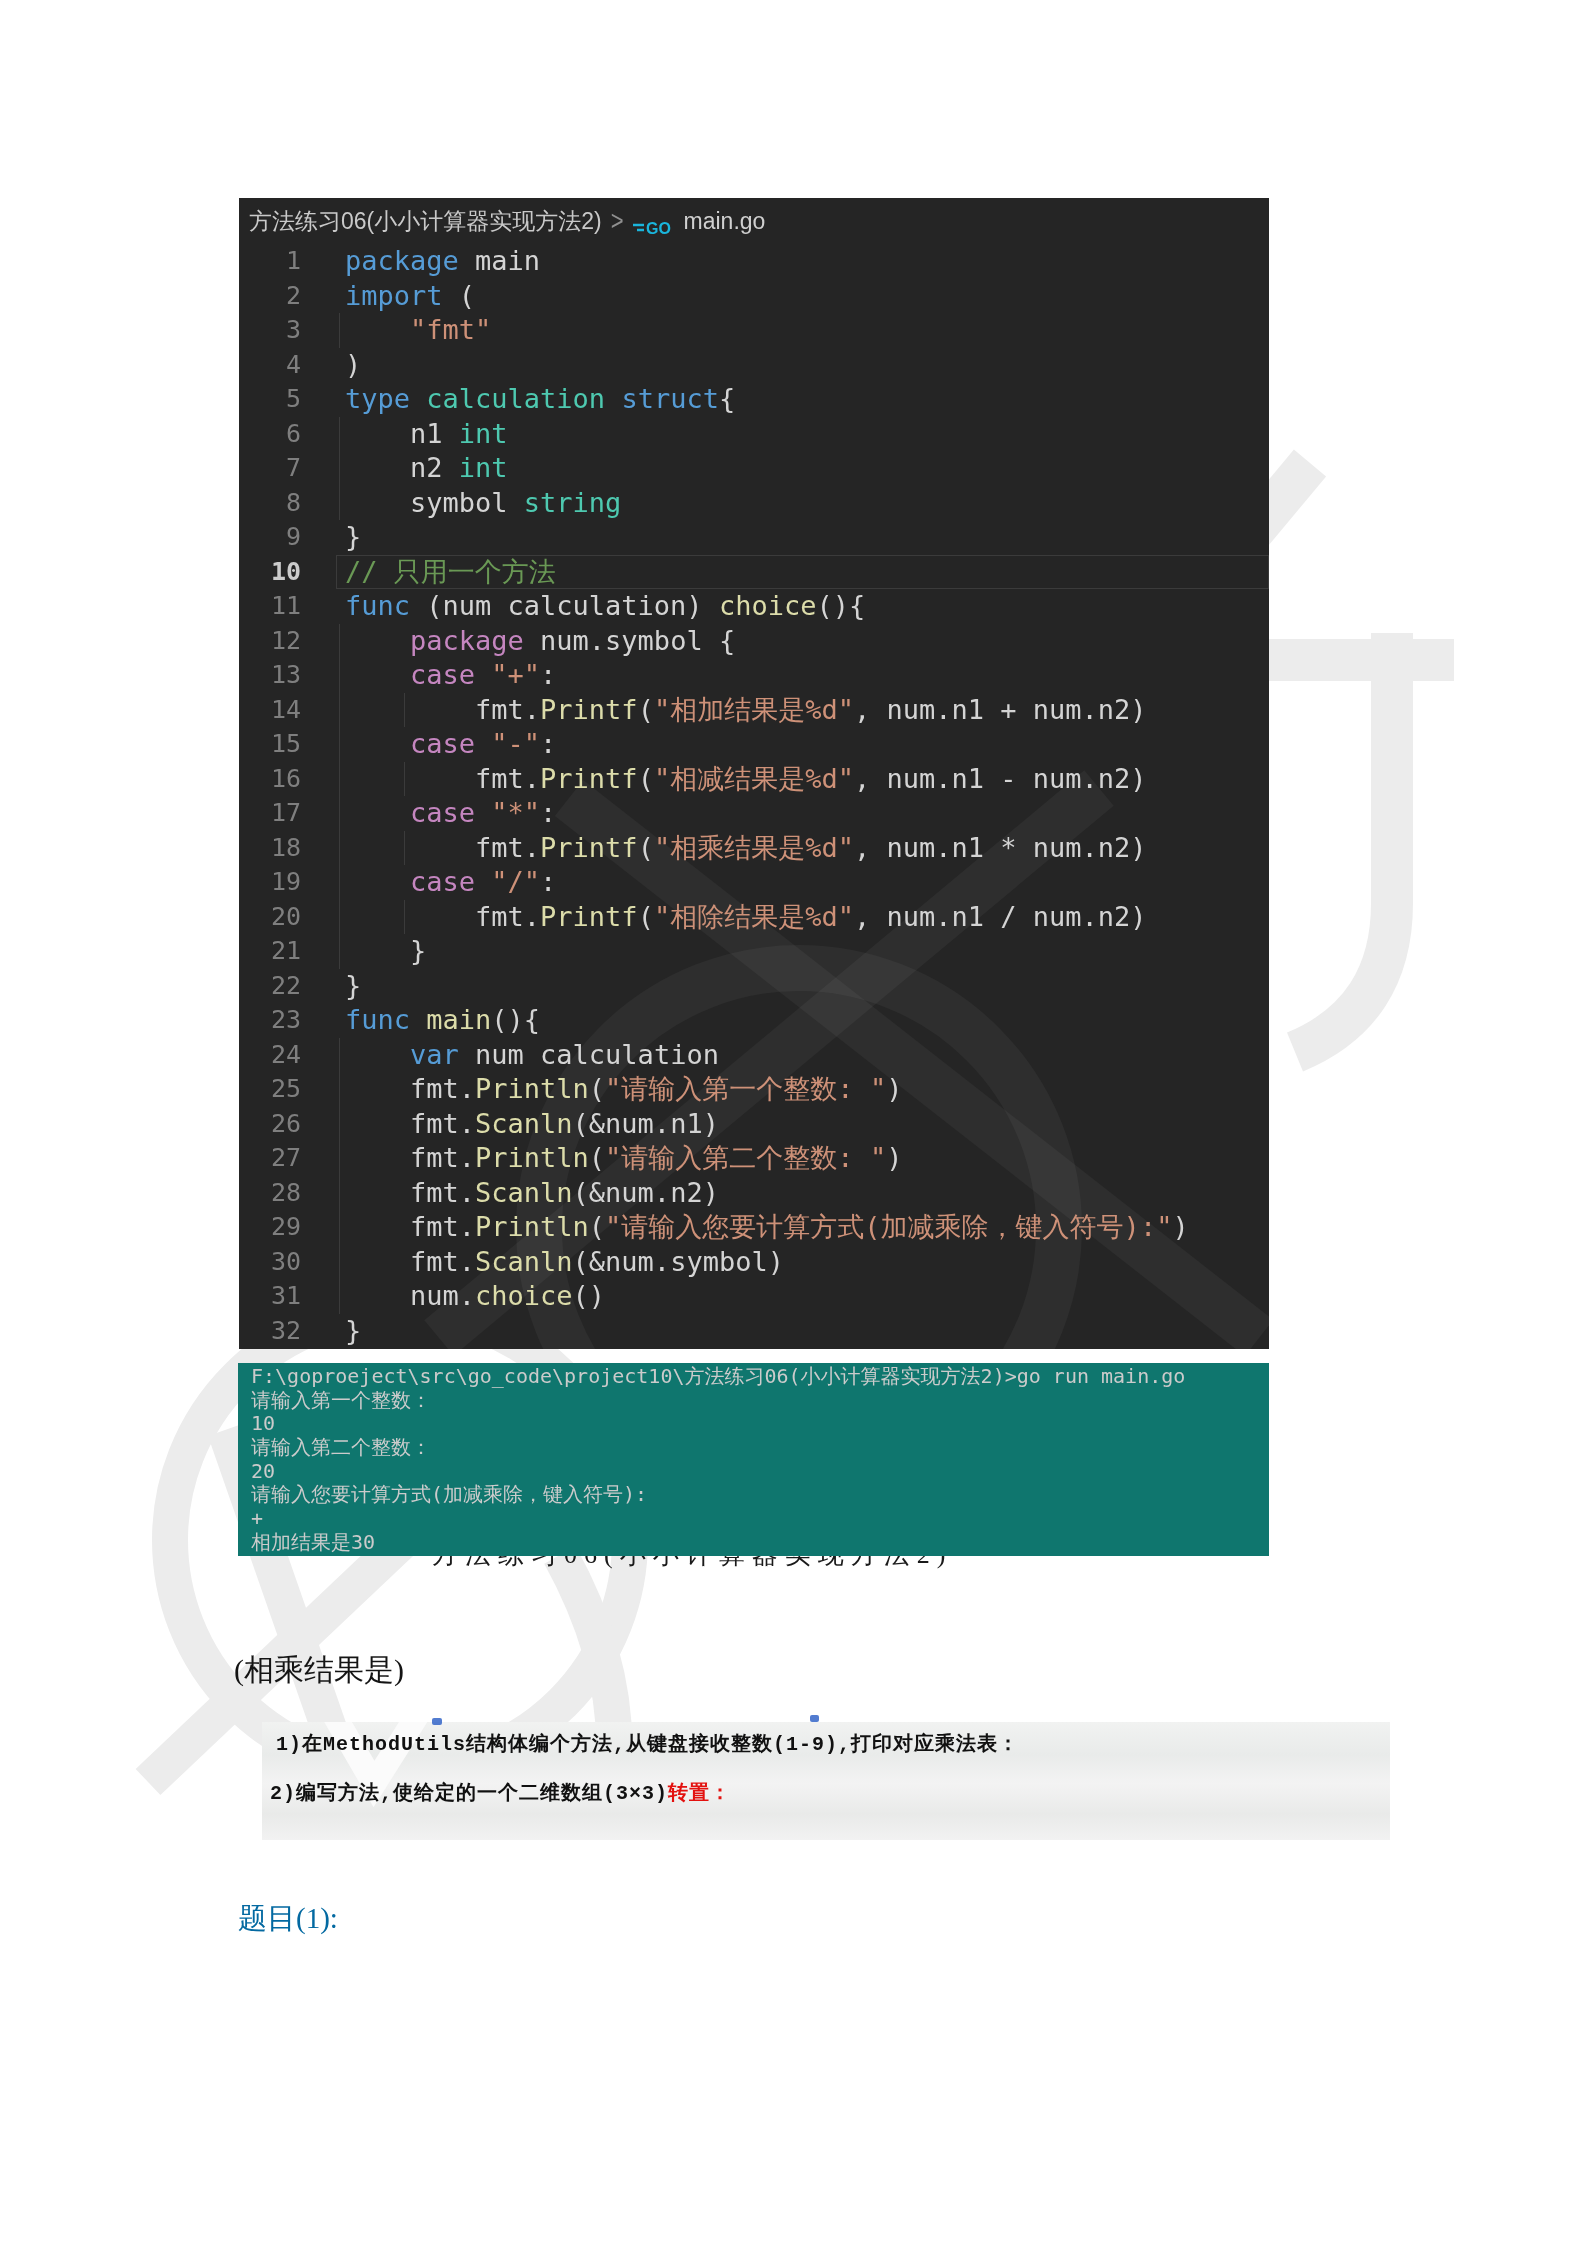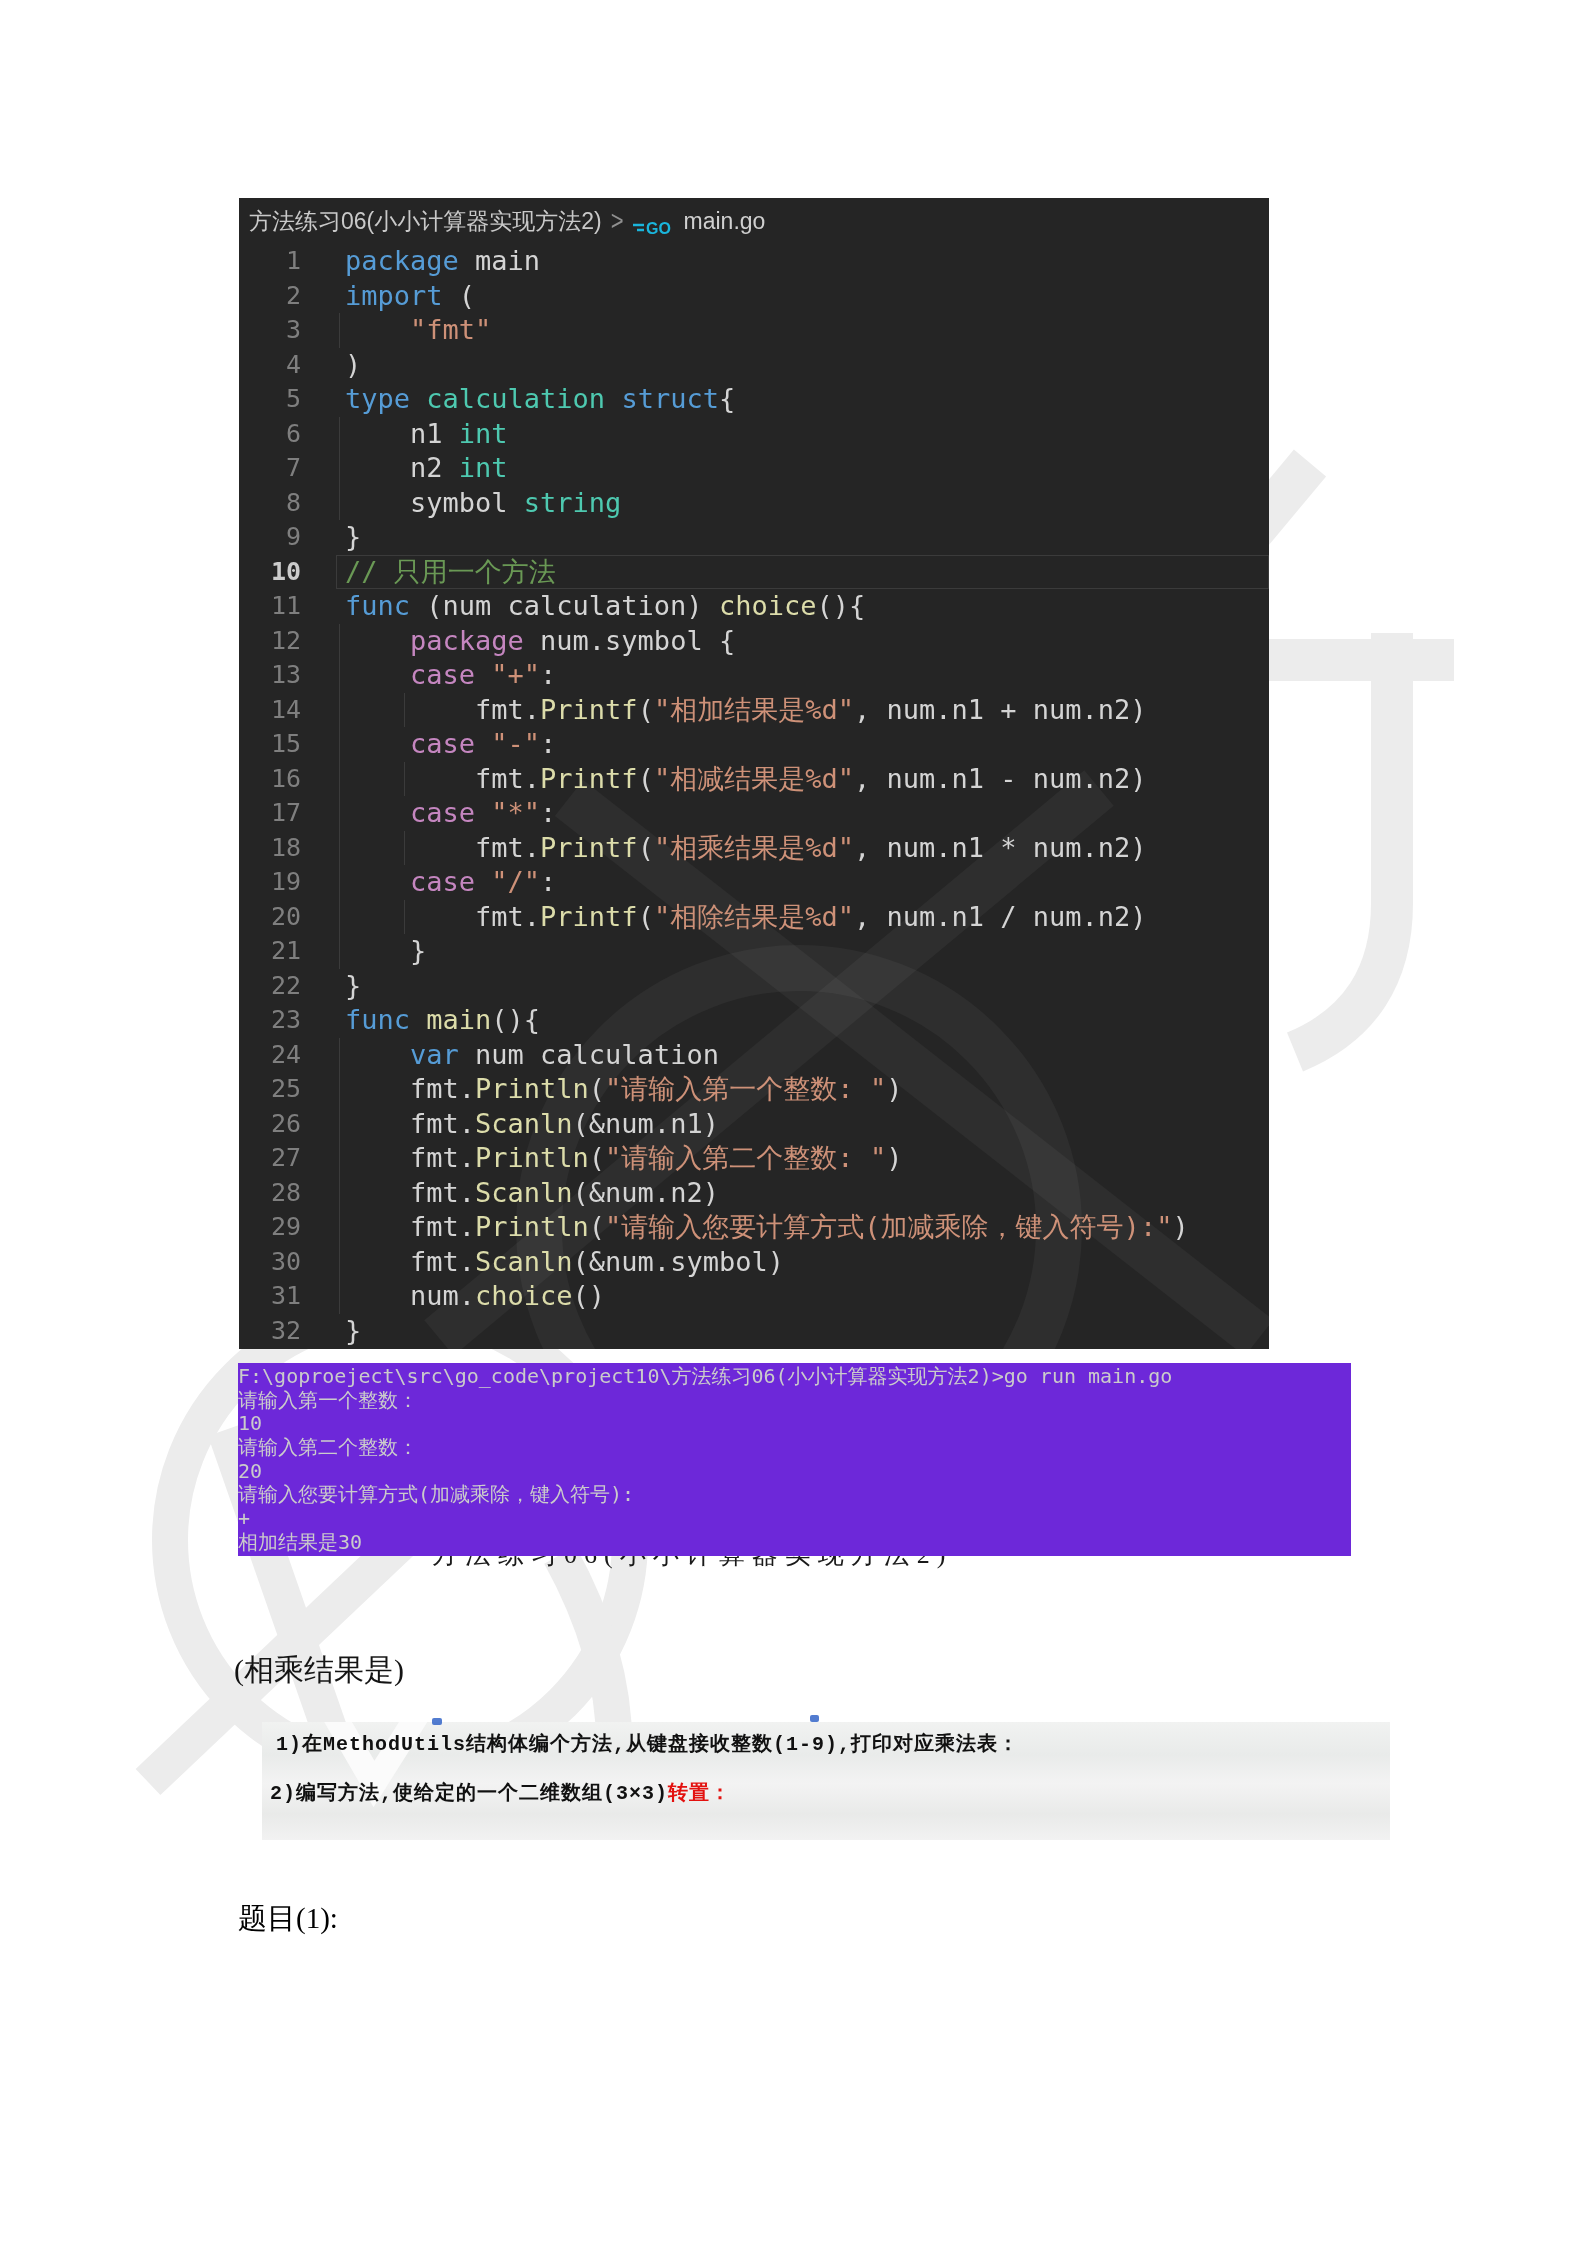--- a/index.html
+++ b/index.html
@@ -41,32 +41,32 @@
   .tk-pl{color:#d4d4d4;}
   .ig{position:absolute;width:1px;background:rgba(255,255,255,0.10);z-index:2;}
   
   .hidden-caption{
     position:absolute;left:432px;top:1537px;z-index:1;white-space:nowrap;
     font-size:26px;color:#1a1a1a;letter-spacing:7px;
     font-family:"Liberation Serif","DejaVu Serif",serif;
   }
   
   .terminal{
-    position:absolute;left:238px;top:1363px;width:1113px;height:193px;
-    background:#6d28d9;z-index:2;overflow:hidden;
+    position:absolute;left:238px;top:1363px;width:1031px;height:193px;
+    background:#0f766e;z-index:2;overflow:hidden;
     font-family:"DejaVu Sans Mono","Liberation Mono",monospace;
     font-size:20px;line-height:23.7px;color:#cbcbcb;
-    padding:2px 0 0 0;box-sizing:border-box;white-space:pre;
+    padding:2px 0 0 13px;box-sizing:border-box;white-space:pre;
   }
   .tline{height:23.7px;}
   
   .supplement{position:absolute;left:234px;top:1650px;z-index:1;
     font-size:30px;color:#141414;}
   .question{position:absolute;left:238px;top:1899px;z-index:1;
-    font-size:29px;color:#000000;}
+    font-size:29px;color:#0369a1;}
   
   .exercise{
     position:absolute;left:262px;top:1722px;width:1128px;height:118px;z-index:2;
     background:linear-gradient(180deg,#f1f2f1 0%,#e9ebea 28%,#f3f3f3 52%,#e9eae9 78%,#f2f2f2 100%);
   }
   .ex-deco{position:absolute;left:0;top:0;z-index:1;pointer-events:none;}
   .exline{
     position:absolute;z-index:2;white-space:nowrap;
     font-family:"Liberation Mono","DejaVu Sans Mono",monospace;
     font-weight:700;font-size:20px;color:#111111;letter-spacing:1px;

